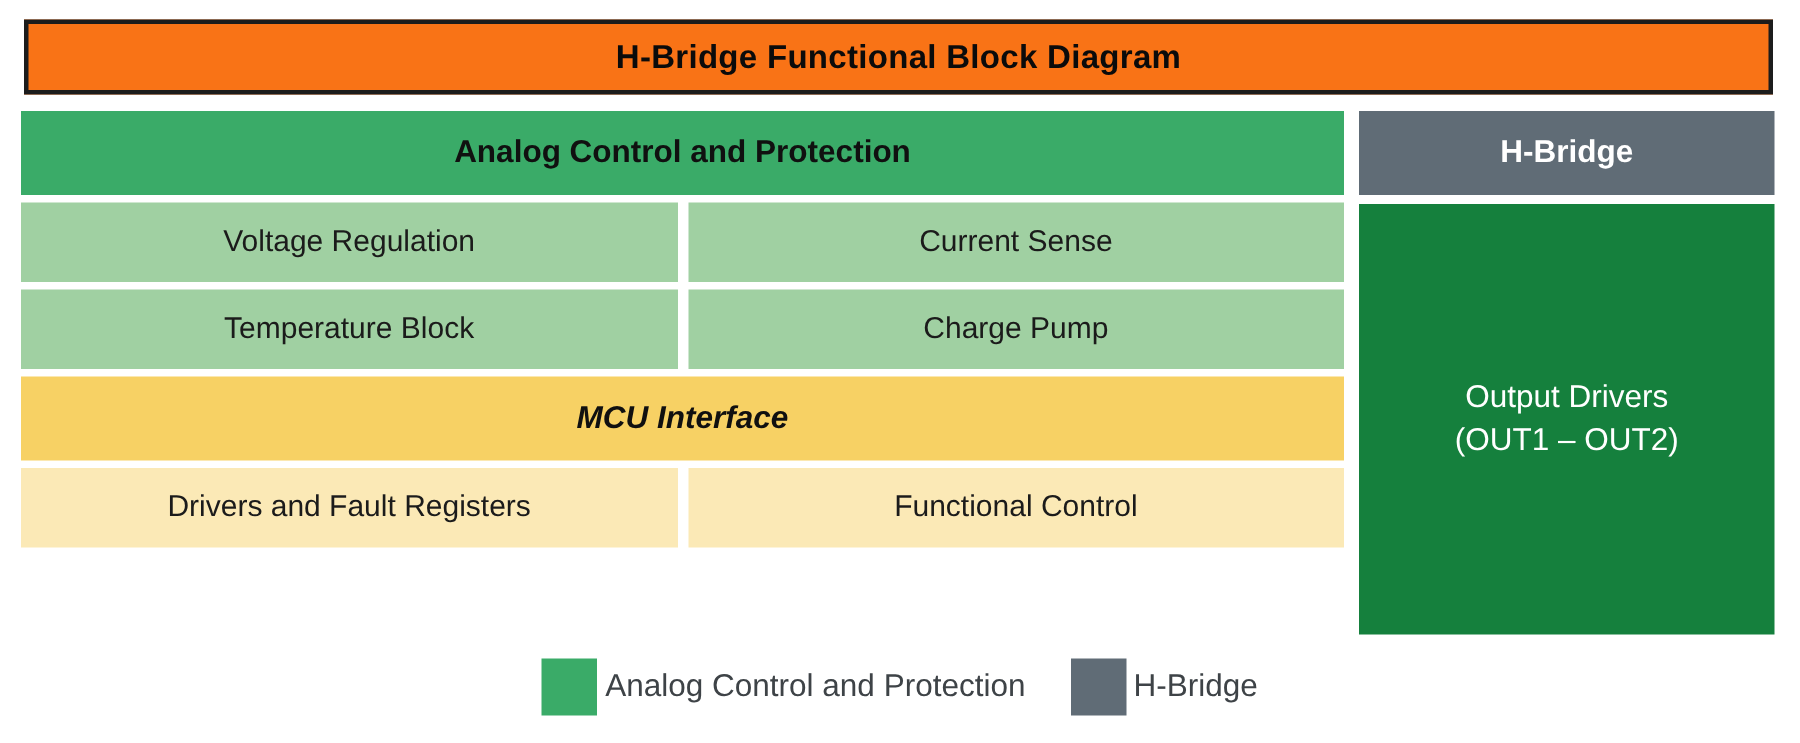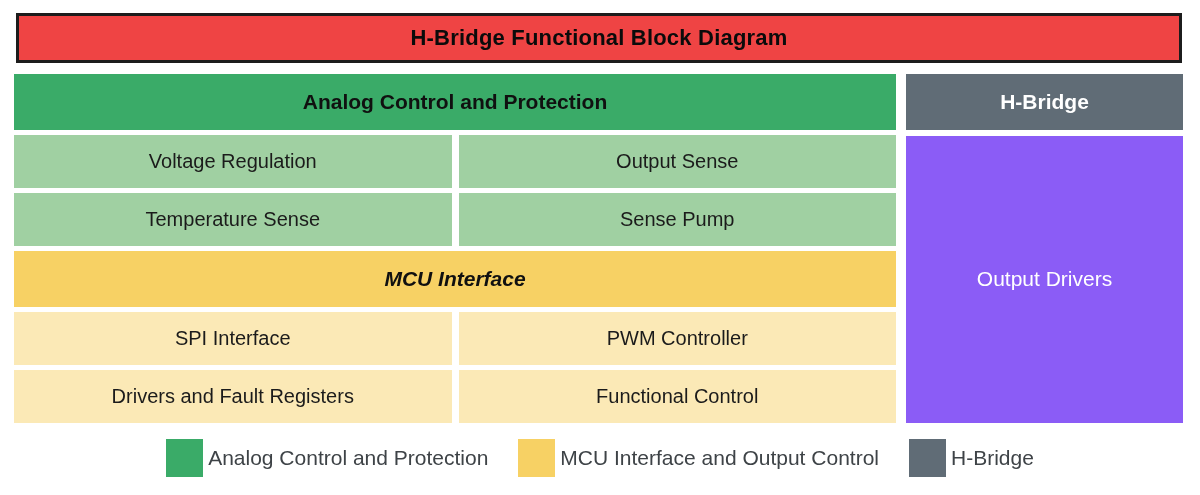--- a/index.html
+++ b/index.html
@@ -10,21 +10,21 @@
     overflow: hidden;
   }
   .page { position: relative; width: 1200px; height: 495px; background: #fff; }
 
   
   .title-bar {
     position: absolute;
     left: 16px; top: 13px;
     width: 1166px; height: 50px;
     border: 3px solid #1c1c1c;
-    background: #ef4444;
+    background: #f97316;
     display: flex; align-items: center; justify-content: center;
   }
   .title-bar .title-text {
     font-size: 22px; font-weight: bold; color: #0b0b0b;
     letter-spacing: 0.2px;
   }
 
   
   .main {
     position: absolute;
@@ -56,21 +56,21 @@
   .cell {
     flex: 1;
     display: flex; align-items: center; justify-content: center;
     font-size: 20px; color: #1b1b1b;
   }
   .cell.green-light { background: #a0d0a2; }
   .cell.yellow-light { background: #fbe9b6; }
 
   .output-block {
     flex: 1;
-    background: #8b5cf6;
+    background: #15803d;
     color: #ffffff;
     display: flex; flex-direction: column;
     align-items: center; justify-content: center;
     font-size: 21px; line-height: 1.35;
     text-align: center;
   }
 
   
   .legend {
     position: absolute;
@@ -95,58 +95,51 @@
     <span class="title-text">H-Bridge Functional Block Diagram</span>
   </div>
 
   <div class="main">
 
     <div class="left-col">
       <div class="section-header green">Analog Control and Protection</div>
 
       <div class="row">
         <div class="cell green-light">Voltage Regulation</div>
-        <div class="cell green-light">Output Sense</div>
+        <div class="cell green-light">Current Sense</div>
       </div>
 
       <div class="row">
-        <div class="cell green-light">Temperature Sense</div>
-        <div class="cell green-light">Sense Pump</div>
+        <div class="cell green-light">Temperature Block</div>
+        <div class="cell green-light">Charge Pump</div>
       </div>
 
       <div class="section-header yellow">MCU Interface</div>
 
-      <div class="row">
-        <div class="cell yellow-light">SPI Interface</div>
-        <div class="cell yellow-light">PWM Controller</div>
-      </div>
 
       <div class="row">
         <div class="cell yellow-light">Drivers and Fault Registers</div>
         <div class="cell yellow-light">Functional Control</div>
       </div>
     </div>
 
     <div class="right-col">
       <div class="section-header gray">H-Bridge</div>
       <div class="output-block">
         <span>Output Drivers</span>
+        <span>(OUT1 – OUT2)</span>
       </div>
     </div>
 
   </div>
 
   <div class="legend">
     <div class="legend-item">
       <span class="legend-swatch green"></span>
       <span class="legend-label">Analog Control and Protection</span>
     </div>
     <div class="legend-item">
-      <span class="legend-swatch yellow"></span>
-      <span class="legend-label">MCU Interface and Output Control</span>
-    </div>
-    <div class="legend-item">
       <span class="legend-swatch gray"></span>
       <span class="legend-label">H-Bridge</span>
     </div>
   </div>
 
 </div>
 
 </body></html>

